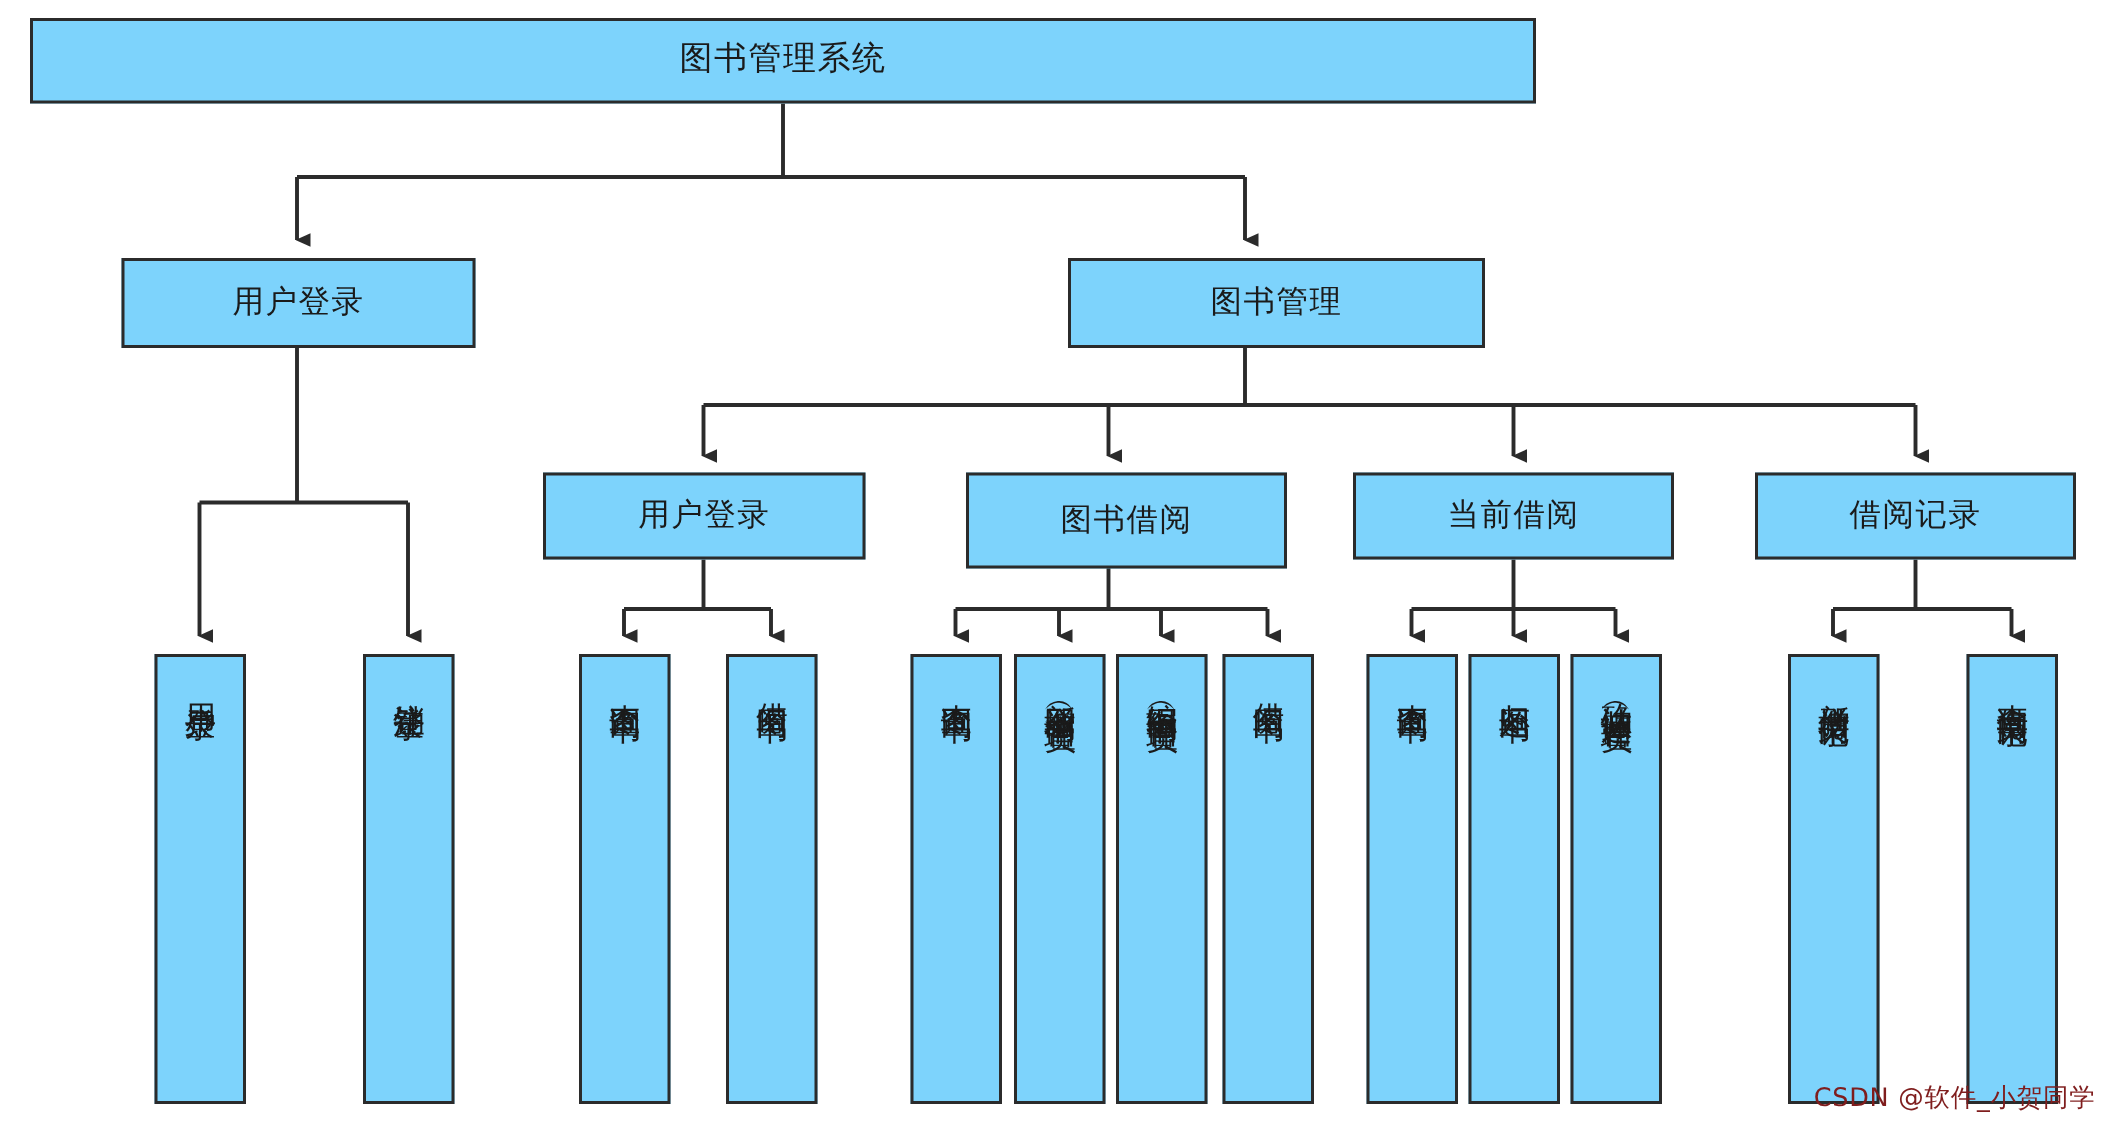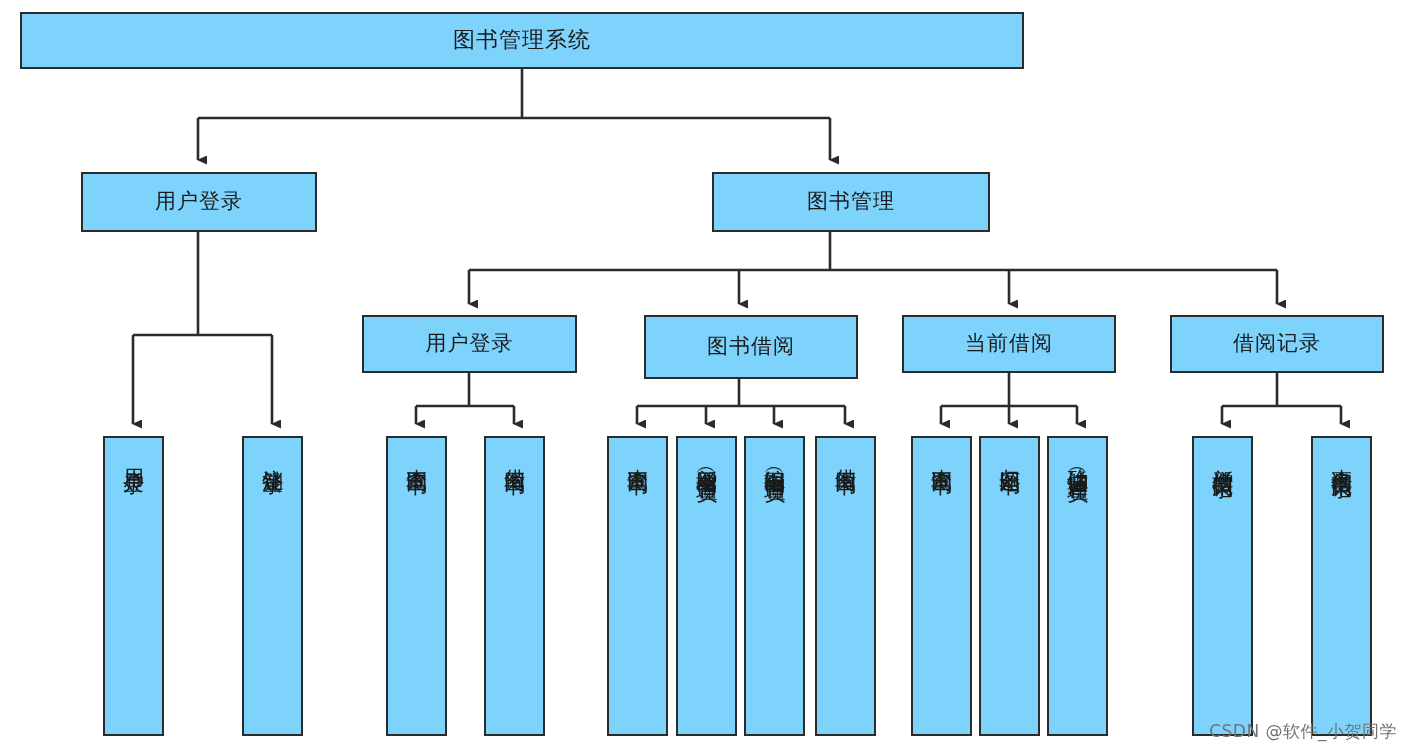--- a/index.html
+++ b/index.html
@@ -58,21 +58,21 @@
     line-height: 1.35;
     letter-spacing: 2px;
     white-space: nowrap;
     color: #1a1a1a;
   }
   .watermark {
     position: absolute;
     right: 8px;
     bottom: 4px;
     font-size: 17px;
-    color: #737373;
+    color: #7f1d1d;
     letter-spacing: 0.5px;
     white-space: nowrap;
   }
 </style>
 </head>
 <body>
 
 <div id="canvas">
 
   <svg class="wires" viewBox="0 0 1405 747">

